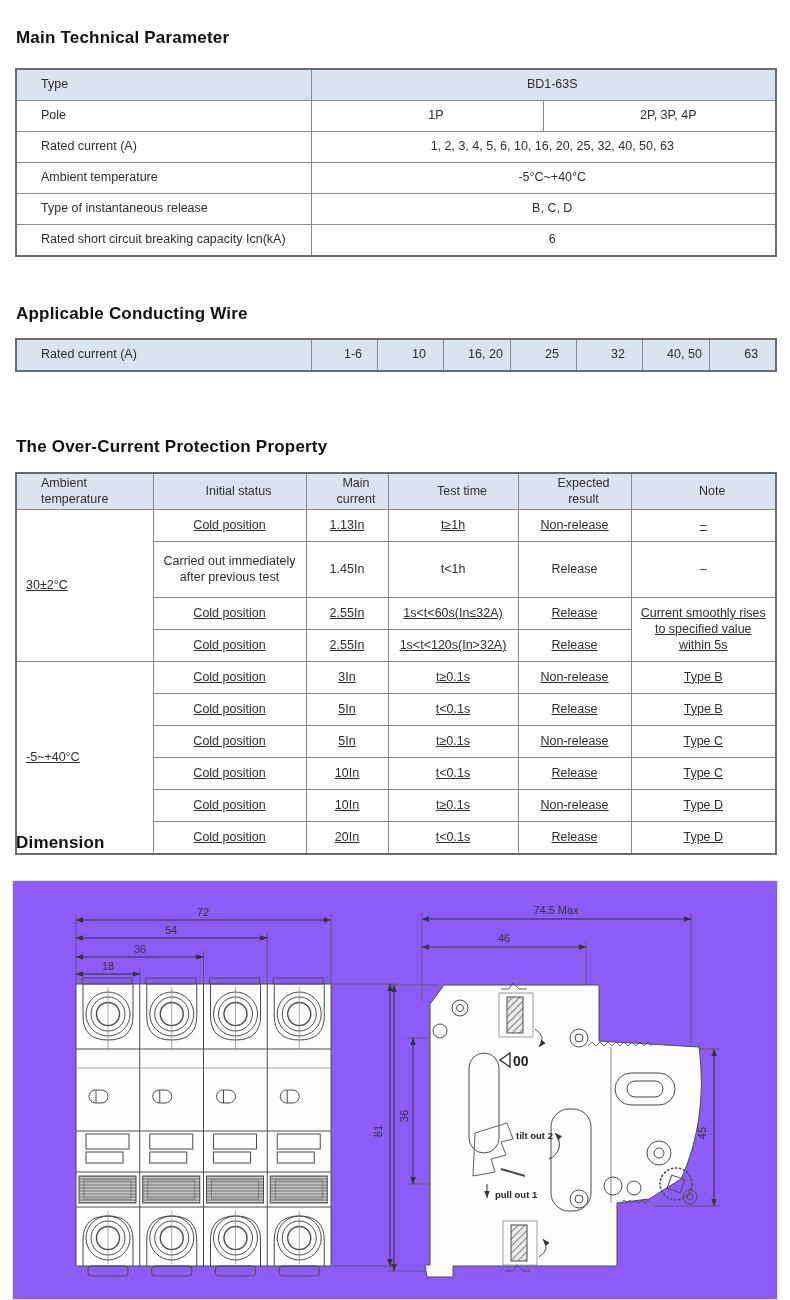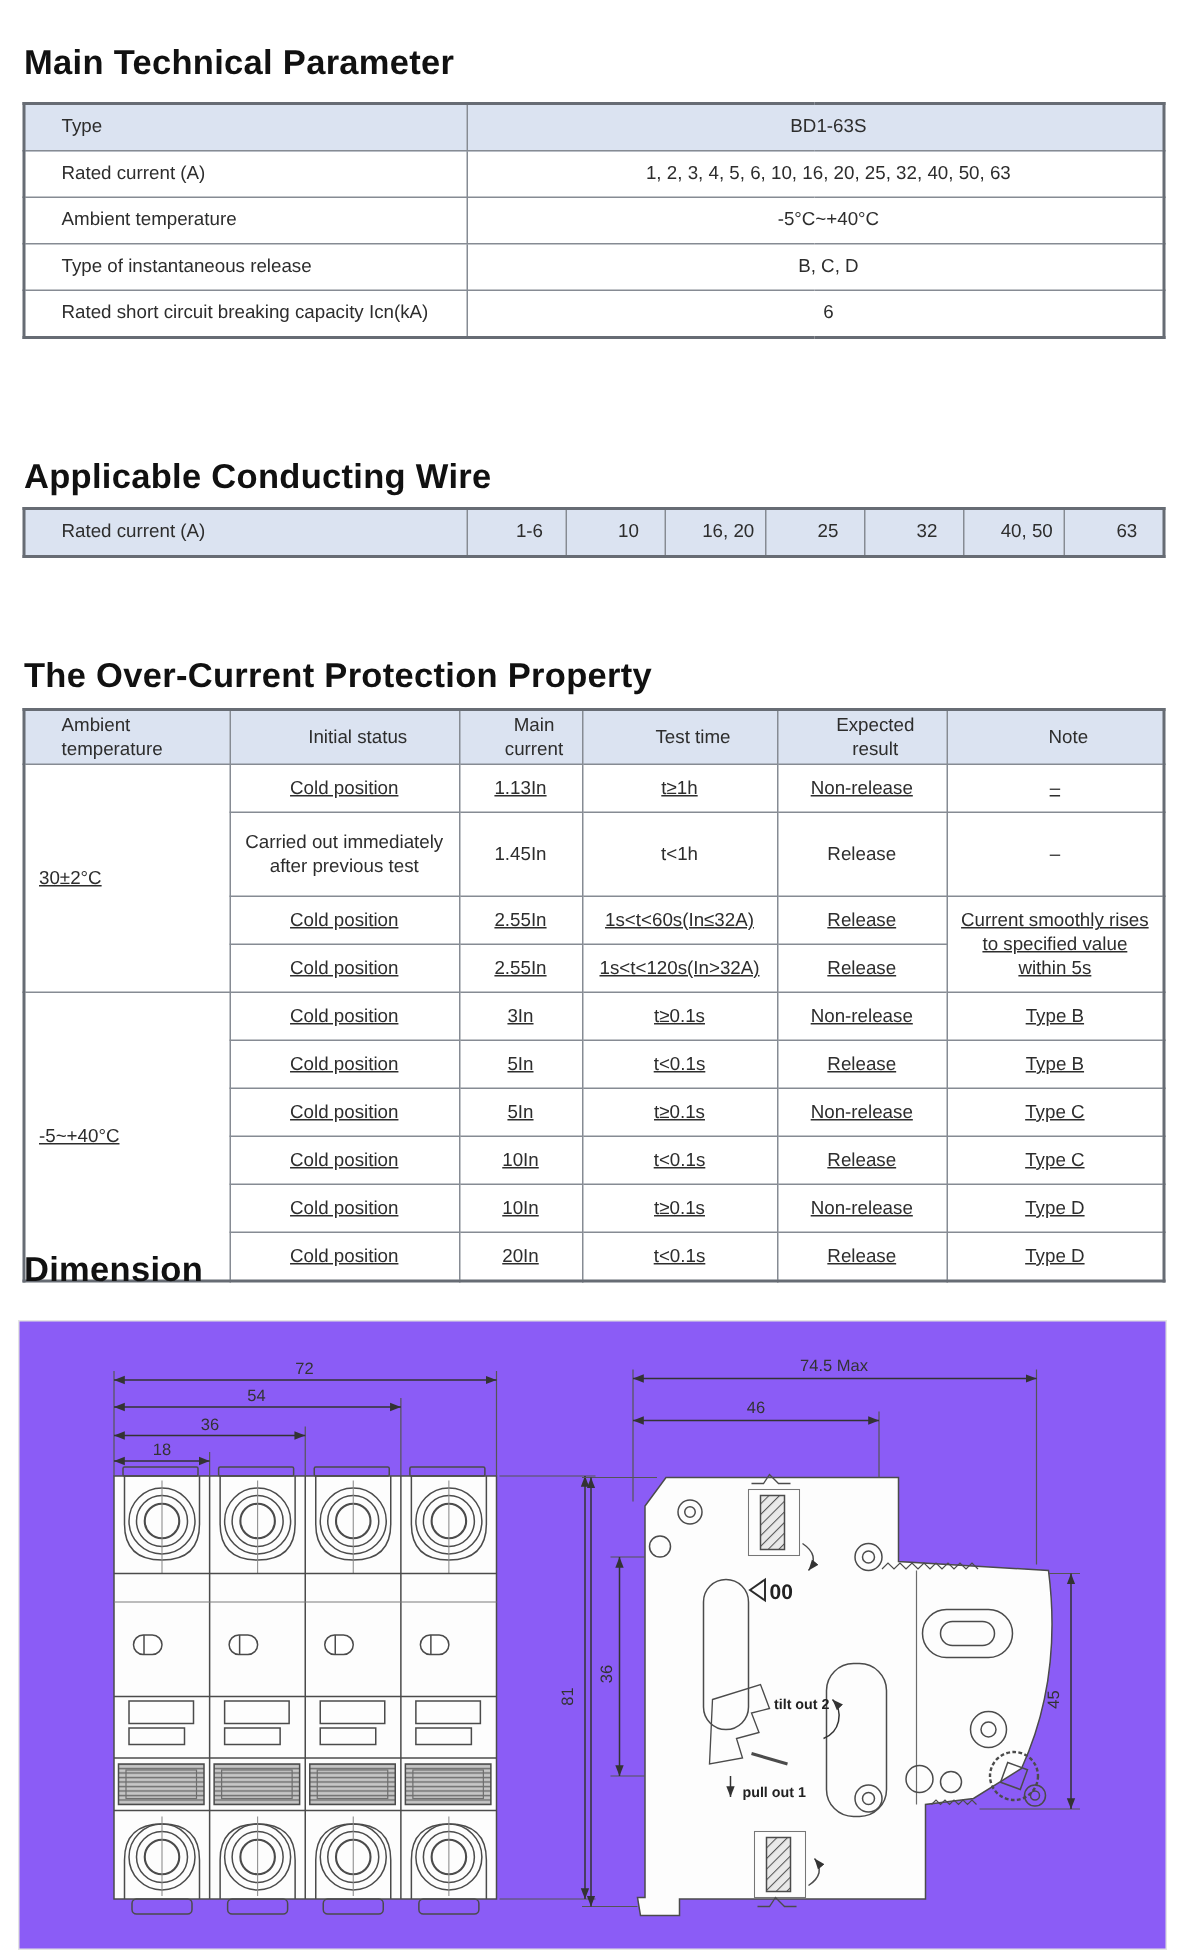--- a/index.html
+++ b/index.html
@@ -1,17 +1,17 @@
 <!DOCTYPE html>
 <html><head>
 <meta charset="utf-8">
 <style>
   html,body{margin:0;padding:0;background:#ffffff;}
   body{position:relative;width:790px;height:1300px;font-family:"Liberation Sans",sans-serif;color:#2d2d2d;overflow:hidden;}
-  .heading{position:absolute;left:16px;margin:0;font-size:23px;font-weight:bold;color:#111;letter-spacing:.2px;}
+  .heading{position:absolute;left:16px;margin:0;font-size:17px;font-weight:bold;color:#111;letter-spacing:.2px;}
   table{position:absolute;left:15px;border-collapse:collapse;table-layout:fixed;width:760px;font-size:12.5px;color:#2d2d2d;}
   td{border:1px solid #868b93;padding:2px 6px;text-align:center;vertical-align:middle;line-height:1.25;}
   table{border:2px solid #676c74;}
   td.lbl{text-align:left;padding-left:9px;}
   .hdr{background:#dbe3f1;}
   tr.h28 td{height:26px;padding-left:24px;}
   tr.h29 td{height:27px;text-decoration:underline;}
   tr.h53 td{height:51px;}
   sup{font-size:9px;}
   #dimbox{position:absolute;left:12px;top:880px;width:766px;height:420px;background:#8b5cf6;border:1px solid #e4e4e4;box-sizing:border-box;}
@@ -26,20 +26,25 @@
 <table style="top:68px">
   <colgroup>
       <col style="width:295px">
       <col style="width:232px">
       <col style="width:233px">
     </colgroup>
   <tbody>
       <tr class="h28">
     <td class="lbl hdr">Type</td>
     <td class="hdr" colspan="2">BD1-63S</td>
+  </tr>
+  <tr class="h28">
+    <td class="lbl">Pole</td>
+    <td>1P</td>
+    <td>2P, 3P, 4P</td>
   </tr>
   <tr class="h28">
     <td class="lbl">Rated current (A)</td>
     <td colspan="2">1, 2, 3, 4, 5, 6, 10, 16, 20, 25, 32, 40, 50, 63</td>
   </tr>
   <tr class="h28">
     <td class="lbl">Ambient temperature</td>
     <td colspan="2">-5°C~+40°C</td>
   </tr>
   <tr class="h28">

